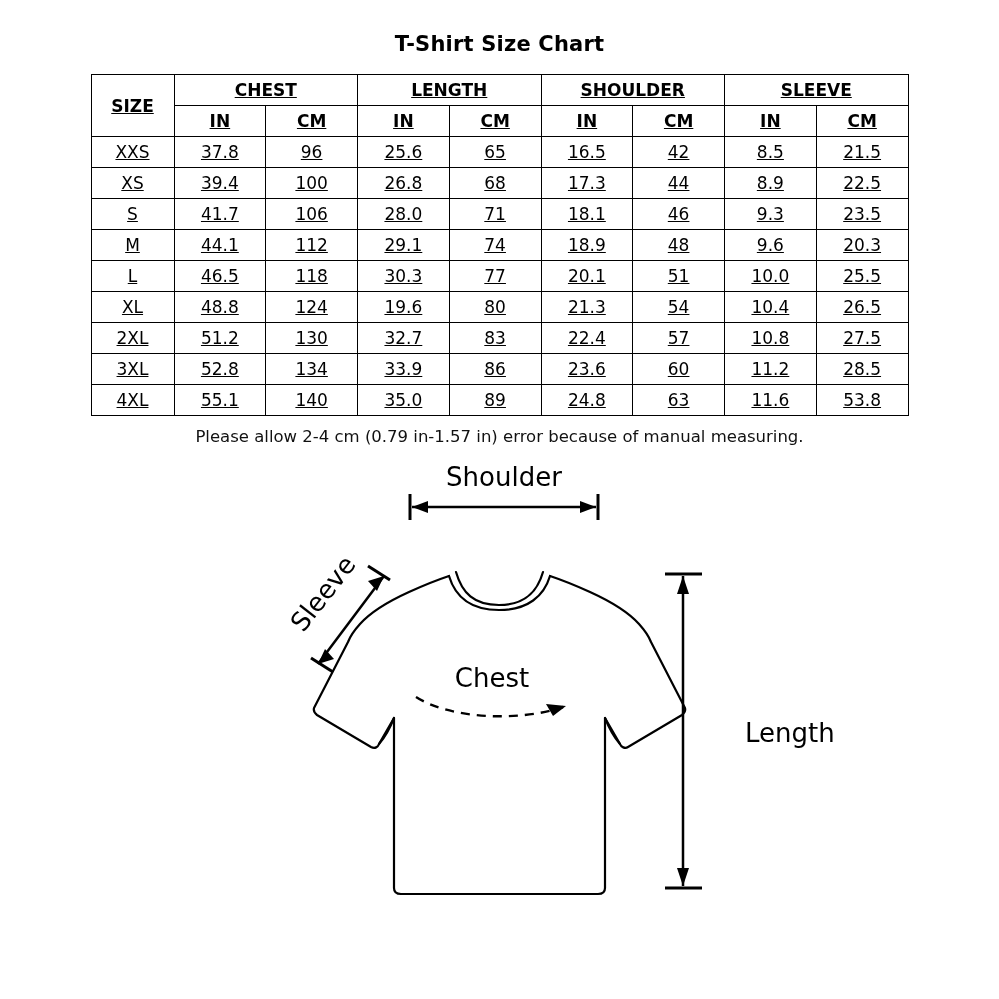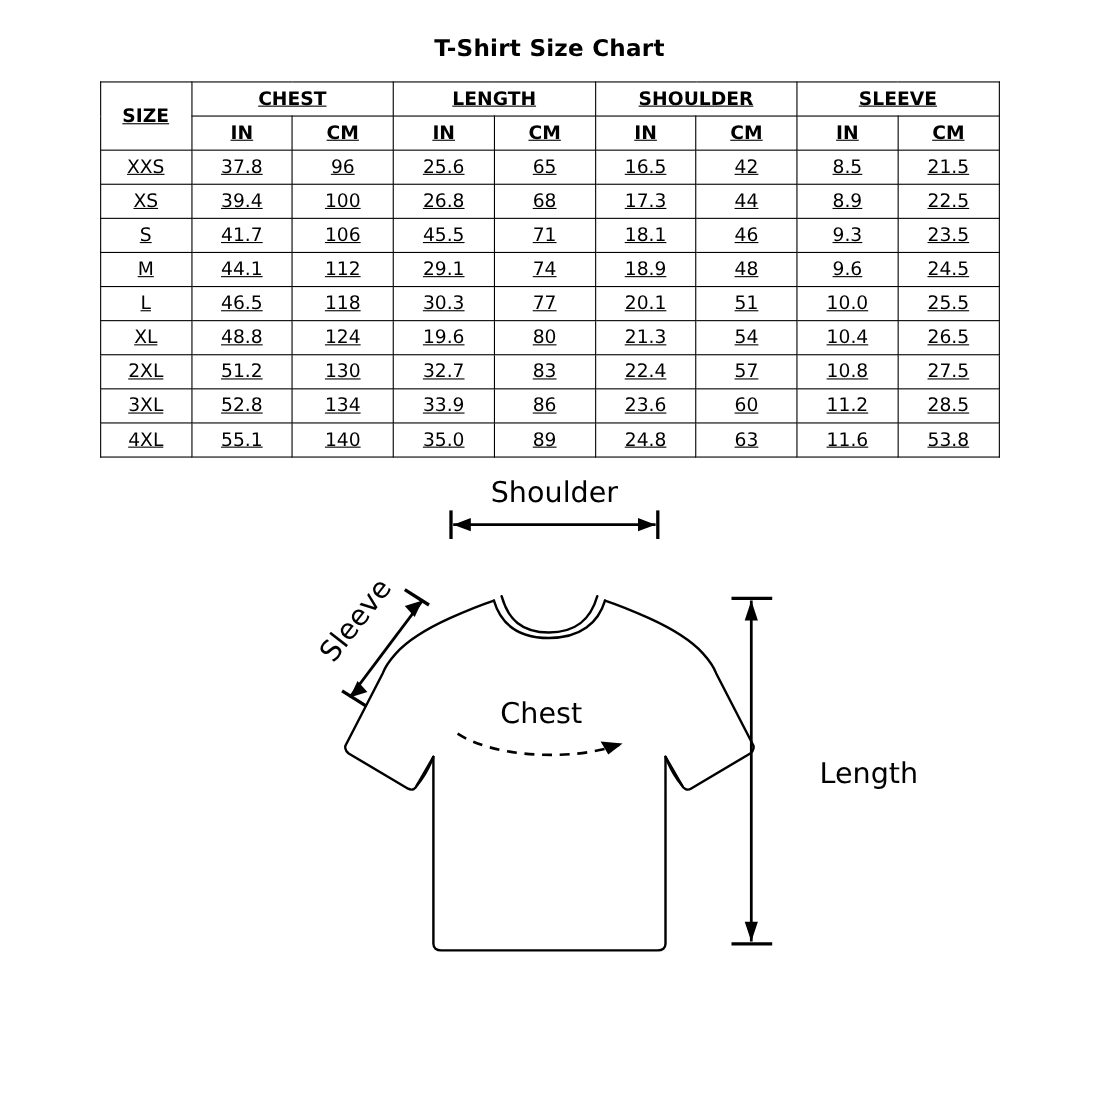--- a/index.html
+++ b/index.html
@@ -129,37 +129,37 @@
           <td>68</td>
           <td>17.3</td>
           <td>44</td>
           <td>8.9</td>
           <td>22.5</td>
         </tr>
         <tr>
           <td class="size-cell">S</td>
           <td>41.7</td>
           <td>106</td>
-          <td>45.5</td>
+          <td>28.0</td>
           <td>71</td>
           <td>18.1</td>
           <td>46</td>
           <td>9.3</td>
           <td>23.5</td>
         </tr>
         <tr>
           <td class="size-cell">M</td>
           <td>44.1</td>
           <td>112</td>
           <td>29.1</td>
           <td>74</td>
           <td>18.9</td>
           <td>48</td>
           <td>9.6</td>
-          <td>24.5</td>
+          <td>20.3</td>
         </tr>
         <tr>
           <td class="size-cell">L</td>
           <td>46.5</td>
           <td>118</td>
           <td>30.3</td>
           <td>77</td>
           <td>20.1</td>
           <td>51</td>
           <td>10.0</td>
@@ -206,20 +206,21 @@
           <td>89</td>
           <td>24.8</td>
           <td>63</td>
           <td>11.6</td>
           <td>53.8</td>
         </tr>
       </tbody>
     </table>
   </div>
 
+  <div class="note">Please allow 2-4 cm (0.79 in-1.57 in) error because of manual measuring.</div>
 
   <div class="diagram">
     <svg width="999" height="520" viewBox="0 0 999 520" xmlns="http://www.w3.org/2000/svg">
 
       <g>
         <line x1="410" y1="30" x2="410" y2="56" stroke="#000" stroke-width="3"></line>
         <line x1="598" y1="30" x2="598" y2="56" stroke="#000" stroke-width="3"></line>
         <line x1="412" y1="43" x2="596" y2="43" stroke="#000" stroke-width="2.5"></line>
         <polygon points="412,43 428,37 428,49" fill="#000"></polygon>
         <polygon points="596,43 580,37 580,49" fill="#000"></polygon>

